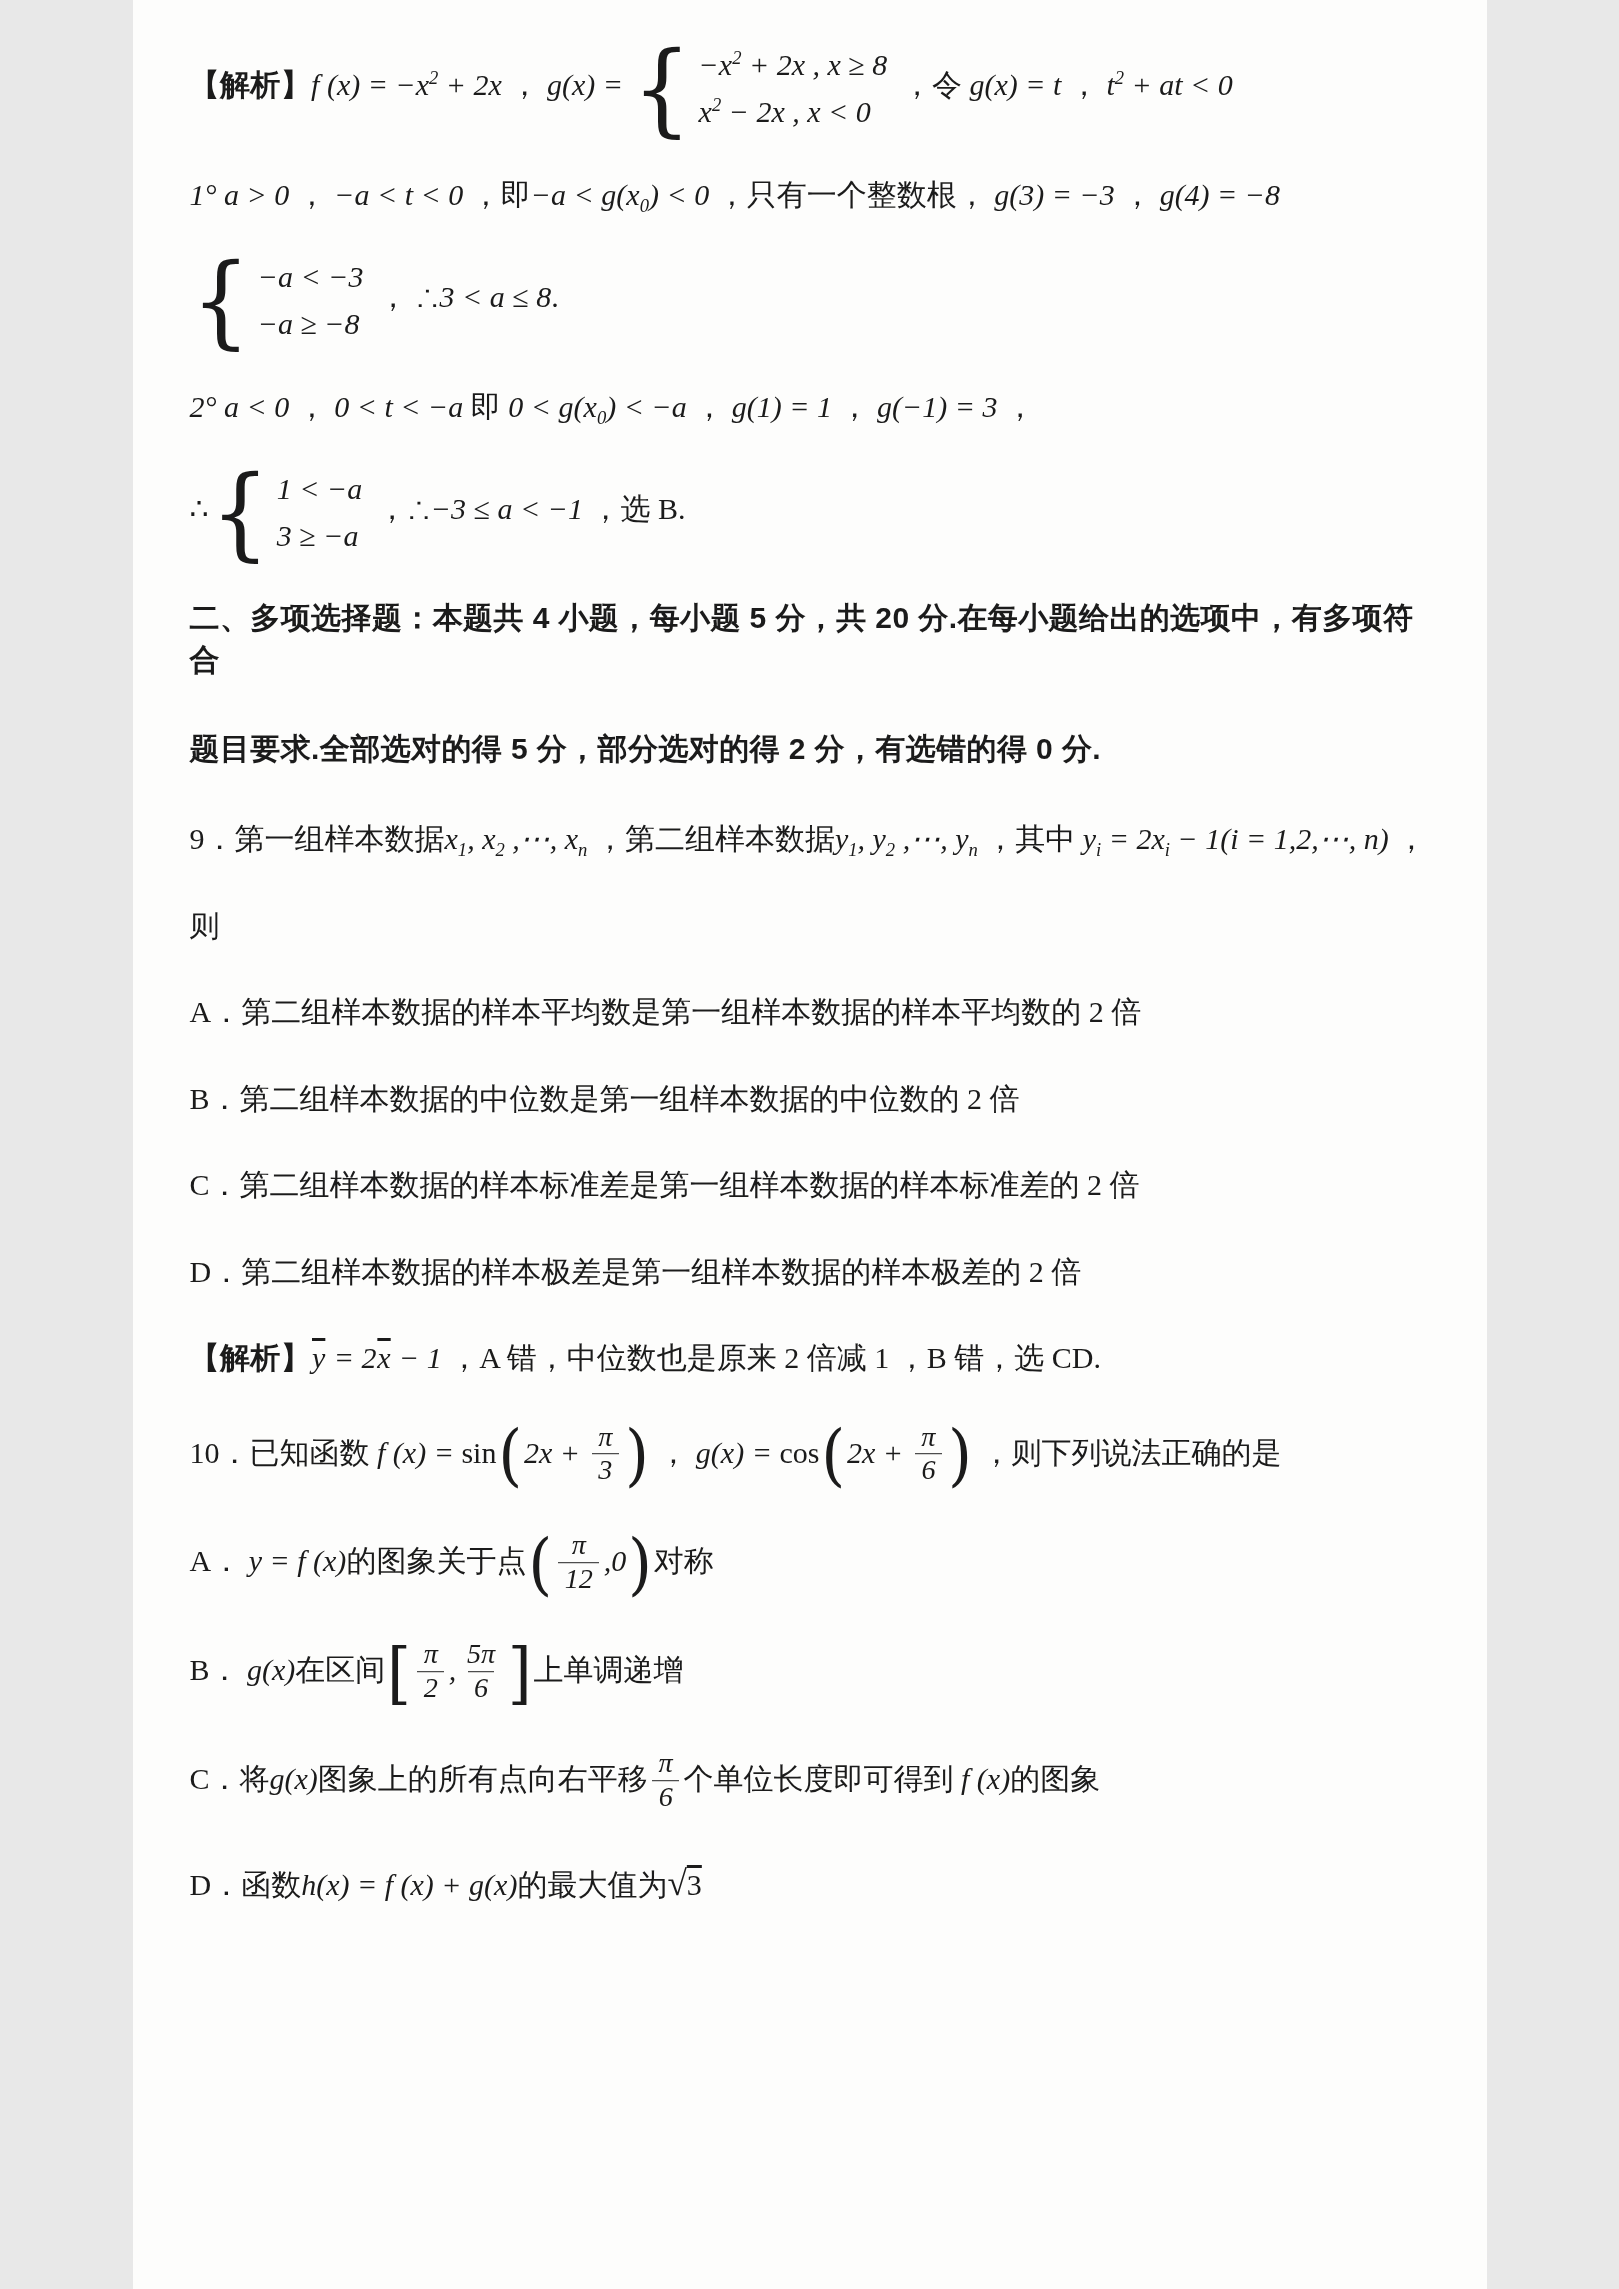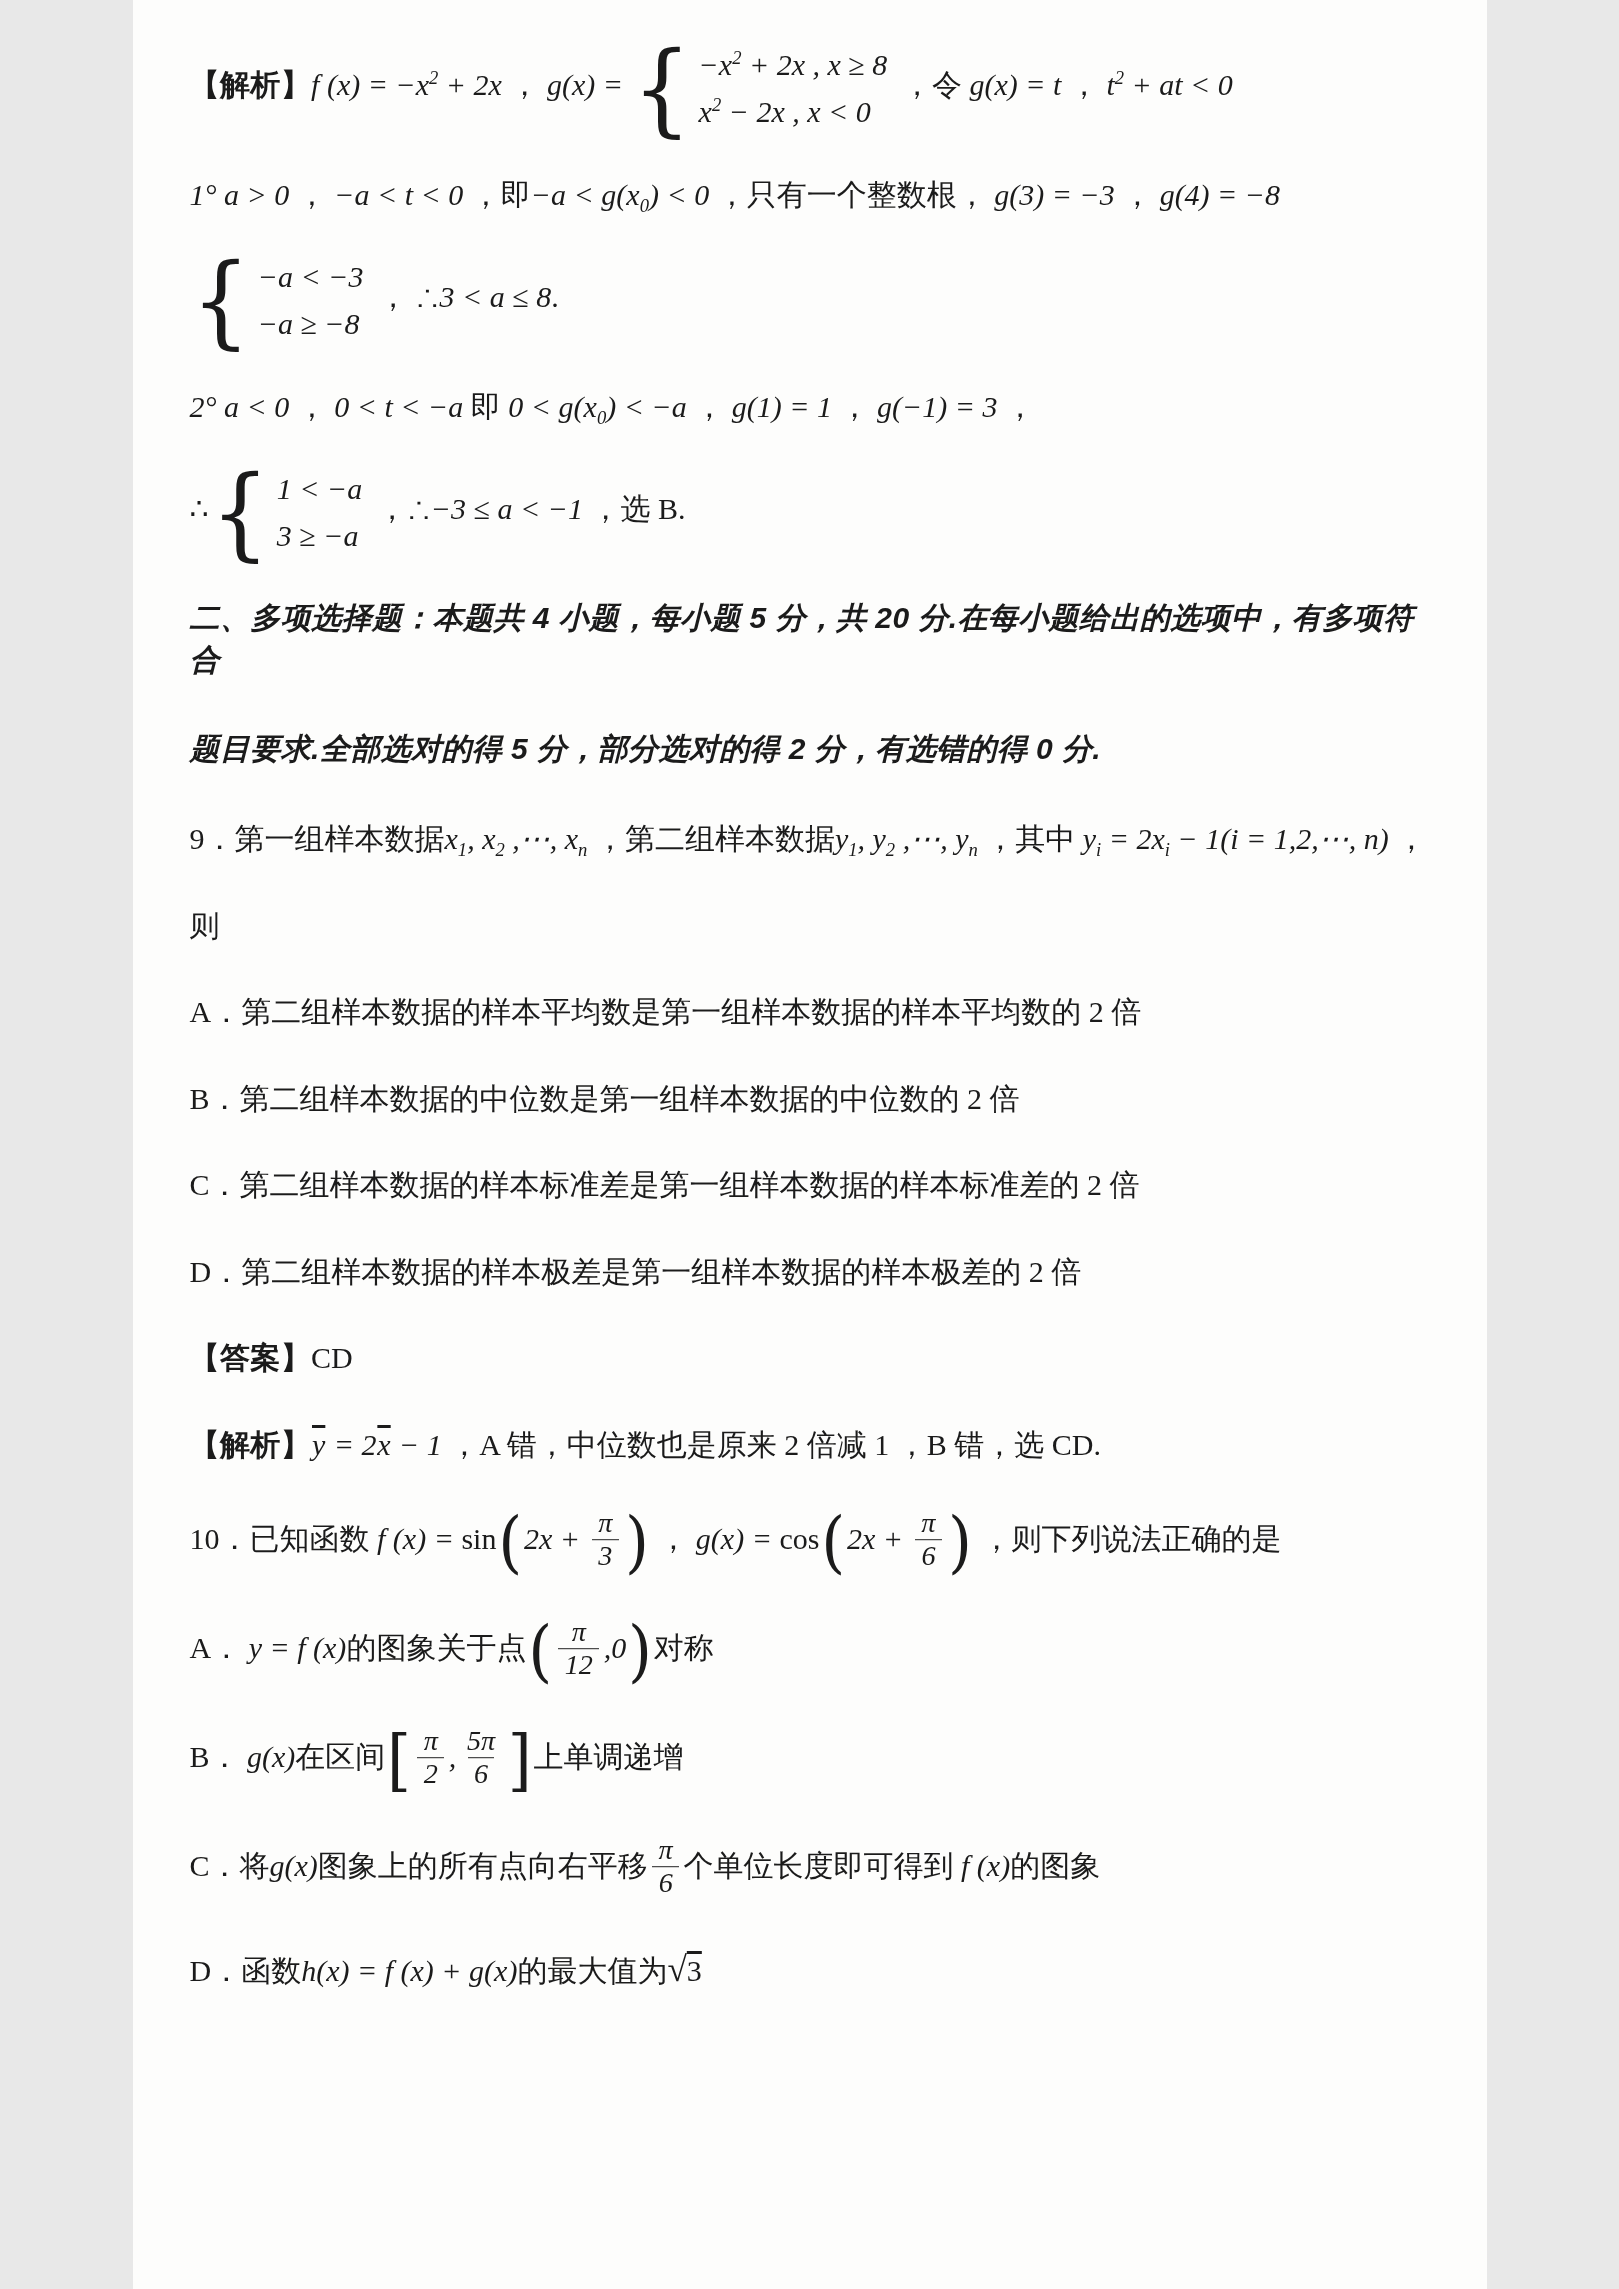--- a/index.html
+++ b/index.html
@@ -9,21 +9,21 @@
     box-sizing:border-box;
     margin:0 auto;
     padding:47px 56px 36px 57px;
     background:#fdfdfc;
     color:#1b1b1b;
     font-size:30px;
     font-family:"Liberation Serif","DejaVu Serif",serif;
   }
   .line{margin-bottom:43px;line-height:1.45;}
   .line:last-child{margin-bottom:0;}
-  .section-header{line-height:1.4;margin-bottom:47px;font-style:italic;}
+  .section-header{line-height:1.4;margin-bottom:47px;}
   .bold{
     font-family:"Liberation Sans","DejaVu Sans",sans-serif;
     font-weight:700;
     letter-spacing:0.4px;
   }
   .cn{font-family:"Liberation Serif","DejaVu Serif",serif;}
   .math{font-family:"Liberation Serif","DejaVu Serif",serif;font-style:italic;}
   .rm{font-family:"Liberation Serif","DejaVu Serif",serif;font-style:normal;}
   sup.sup-t,sub.sub-t{
     font-family:"Liberation Serif","DejaVu Serif",serif;
@@ -111,21 +111,20 @@
           </span>
         </span><span class="cn"> ，∴</span><span class="math">−3 ≤ a &lt; −1</span><span class="cn"> ，选 B.</span></div>
       <div class="line section-header"><span class="bold">二、多项选择题：本题共 4 小题，每小题 5 分，共 20 分.在每小题给出的选项中，有多项符合</span></div>
       <div class="line section-header"><span class="bold">题目要求.全部选对的得 5 分，部分选对的得 2 分，有选错的得 0 分.</span></div>
       <div class="line"><span class="cn">9．第一组样本数据</span><span class="math">x</span><sub class="sub-t">1</sub><span class="math">, x</span><sub class="sub-t">2</sub><span class="math"> ,⋯, x</span><sub class="sub-t">n</sub><span class="cn"> ，第二组样本数据</span><span class="math">y</span><sub class="sub-t">1</sub><span class="math">, y</span><sub class="sub-t">2</sub><span class="math"> ,⋯, y</span><sub class="sub-t">n</sub><span class="cn"> ，其中 </span><span class="math">y</span><sub class="sub-t">i</sub><span class="math"> = 2x</span><sub class="sub-t">i</sub><span class="math"> − 1(i = 1,2,⋯, n)</span><span class="cn"> ，</span></div>
       <div class="line"><span class="cn">则</span></div>
       <div class="line"><span class="cn">A．第二组样本数据的样本平均数是第一组样本数据的样本平均数的 2 倍</span></div>
       <div class="line"><span class="cn">B．第二组样本数据的中位数是第一组样本数据的中位数的 2 倍</span></div>
       <div class="line"><span class="cn">C．第二组样本数据的样本标准差是第一组样本数据的样本标准差的 2 倍</span></div>
       <div class="line"><span class="cn">D．第二组样本数据的样本极差是第一组样本数据的样本极差的 2 倍</span></div>
-      <div class="line"><span class="bold">【答案】</span><span class="rm">CD</span></div>
       <div class="line"><span class="bold">【解析】</span><span class="ol">y</span><span class="math"> = 2</span><span class="ol">x</span><span class="math"> − 1</span><span class="cn"> ，A 错，中位数也是原来 2 倍减 1 ，B 错，选 CD.</span></div>
       <div class="line"><span class="cn">10．已知函数</span><span class="math"> f (x) = </span><span class="rm">sin</span><span class="bigp">(</span><span class="math">2x + </span><span class="frac">
           <span class="num">π</span>
           <span class="den">3</span>
         </span><span class="bigp">)</span><span class="cn"> ， </span><span class="math">g(x) = </span><span class="rm">cos</span><span class="bigp">(</span><span class="math">2x + </span><span class="frac">
           <span class="num">π</span>
           <span class="den">6</span>
         </span><span class="bigp">)</span><span class="cn"> ，则下列说法正确的是</span></div>
       <div class="line"><span class="cn">A． </span><span class="math">y = f (x)</span><span class="cn">的图象关于点</span><span class="bigp">(</span><span class="frac">
           <span class="num">π</span>

